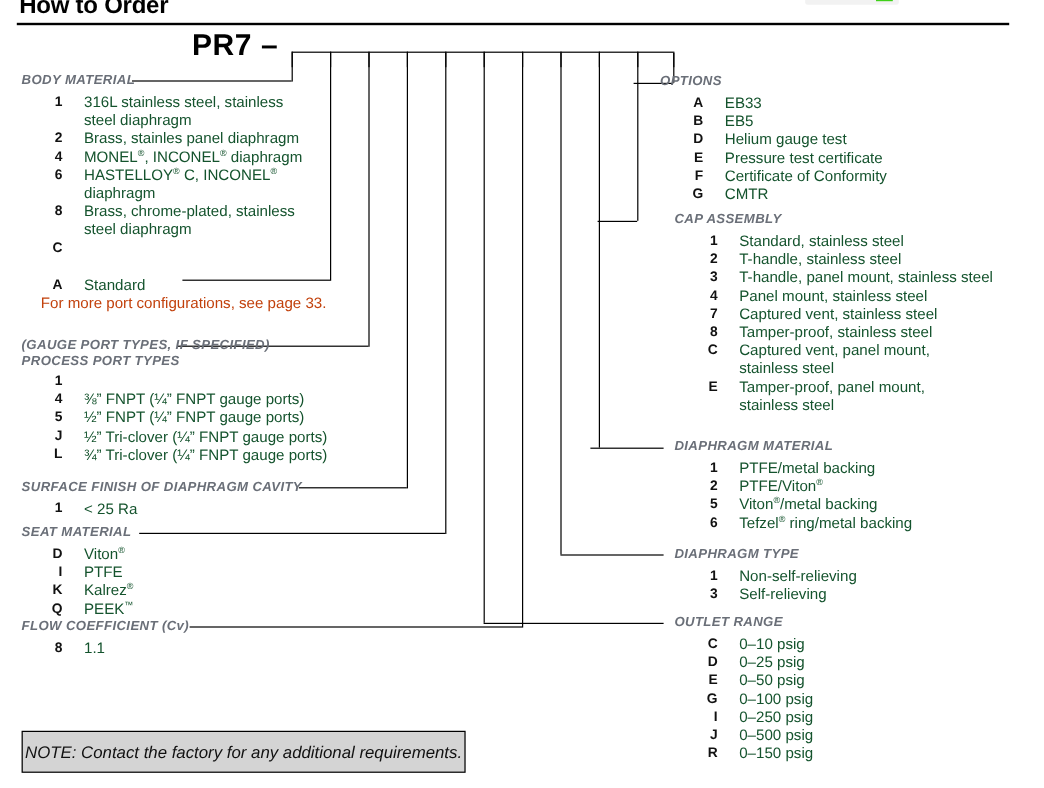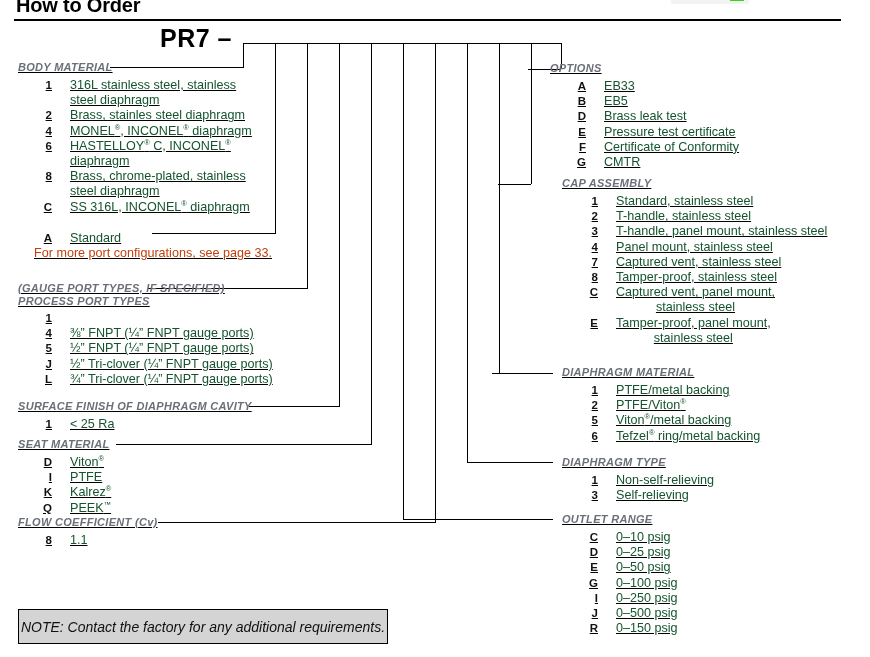--- a/index.html
+++ b/index.html
@@ -91,21 +91,20 @@
   }
   .lead-v {
     position: absolute;
     width: 1px;
     background: #000;
   }
 
   
   .section {
     position: absolute;
-    text-decoration: underline;
   }
   .section-title {
     font-size: 11px;
     font-weight: bold;
     font-style: italic;
     color: #6a6f78;
     letter-spacing: 0.3px;
     white-space: nowrap;
     line-height: 13px;
   }
@@ -136,21 +135,21 @@
     color: #c2410c;
     line-height: 15.2px;
     white-space: nowrap;
   }
 
   
   .col-left .opt-code { width: 34px; }
   .col-left .opt-desc { margin-left: 18px; }
   
   .col-right .opt-code { width: 36px; }
-  .col-right .opt-desc { margin-left: 18px; text-align: center; }
+  .col-right .opt-desc { margin-left: 18px; }
 
   sup {
     font-size: 7.5px;
     vertical-align: super;
     line-height: 0;
   }
 
   
   #note-box {
     position: absolute;
@@ -233,39 +232,38 @@
 <div class="section col-left" style="left:18px; top:61px;">
   <div class="section-title">BODY MATERIAL</div>
   <ul class="opt-list" style="margin-top:4px;">
     <li class="opt-row">
       <span class="opt-code">1</span>
       <span class="opt-desc">316L stainless steel, stainless
 steel diaphragm</span>
     </li>
     <li class="opt-row">
       <span class="opt-code">2</span>
-      <span class="opt-desc">Brass, stainles steel diaphragm</span>
+      <span class="opt-desc">Brass, stainles panel diaphragm</span>
     </li>
     <li class="opt-row">
       <span class="opt-code">4</span>
       <span class="opt-desc">MONEL<sup>®</sup>, INCONEL<sup>®</sup> diaphragm</span>
     </li>
     <li class="opt-row">
       <span class="opt-code">6</span>
       <span class="opt-desc">HASTELLOY<sup>®</sup> C, INCONEL<sup>®</sup>
 diaphragm</span>
     </li>
     <li class="opt-row">
       <span class="opt-code">8</span>
       <span class="opt-desc">Brass, chrome-plated, stainless
 steel diaphragm</span>
     </li>
     <li class="opt-row">
       <span class="opt-code">C</span>
-      <span class="opt-desc">SS 316L, INCONEL<sup>®</sup> diaphragm</span>
     </li>
   </ul>
 </div>
 
 <div class="section col-left" style="left:18px; top:227px;">
   <ul class="opt-list" style="margin-top:4px;">
     <li class="opt-row">
       <span class="opt-code">A</span>
       <span class="opt-desc">Standard</span>
     </li>
@@ -347,21 +345,21 @@
     <li class="opt-row">
       <span class="opt-code">A</span>
       <span class="opt-desc">EB33</span>
     </li>
     <li class="opt-row">
       <span class="opt-code">B</span>
       <span class="opt-desc">EB5</span>
     </li>
     <li class="opt-row">
       <span class="opt-code">D</span>
-      <span class="opt-desc">Brass leak test</span>
+      <span class="opt-desc">Helium gauge test</span>
     </li>
     <li class="opt-row">
       <span class="opt-code">E</span>
       <span class="opt-desc">Pressure test certificate</span>
     </li>
     <li class="opt-row">
       <span class="opt-code">F</span>
       <span class="opt-desc">Certificate of Conformity</span>
     </li>
     <li class="opt-row">

